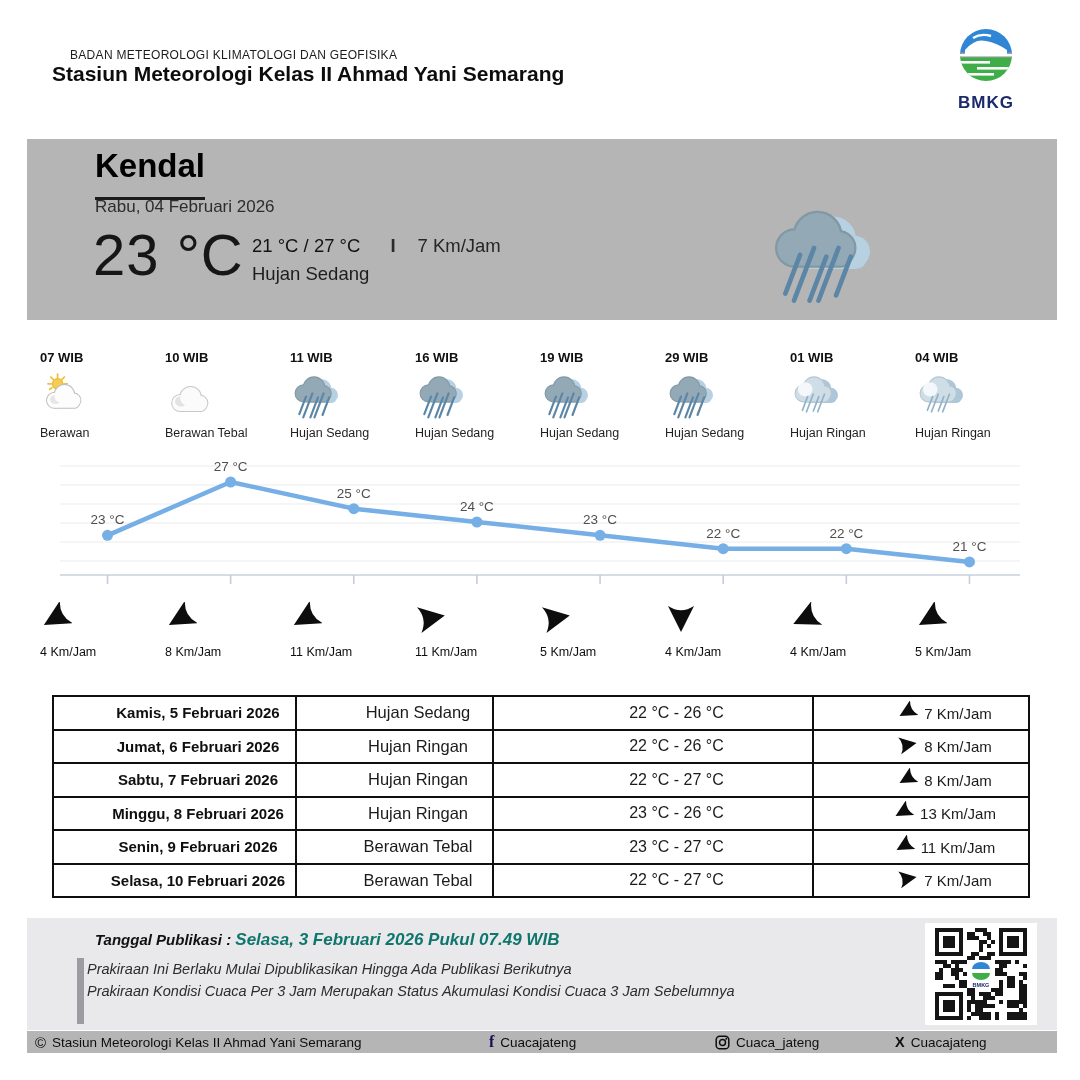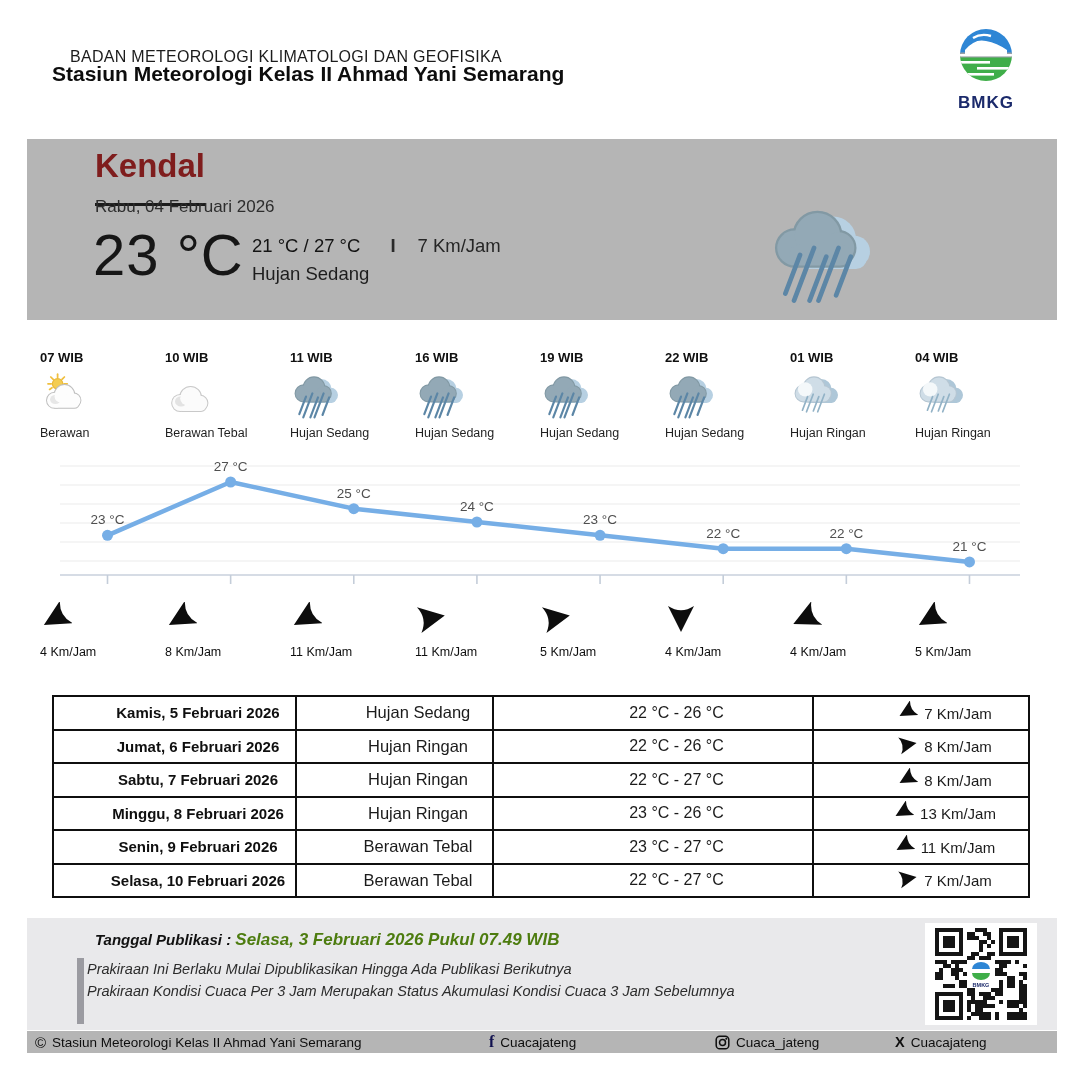--- a/index.html
+++ b/index.html
@@ -1,29 +1,29 @@
 <!DOCTYPE html>
 <html><head>
 <meta charset="utf-8">
 <style>
   html,body{margin:0;padding:0;background:#fff;}
   #canvas{position:relative;width:1080px;height:1080px;background:#ffffff;overflow:hidden;
           font-family:"Liberation Sans","DejaVu Sans",sans-serif;color:#111;}
   .abs{position:absolute;}
 
   
-  .agency{left:52px;top:48px;font-size:16px;font-weight:500;letter-spacing:.3px;color:#1c1c1c;padding-left:18px;}
+  .agency{left:52px;top:48px;font-size:12px;font-weight:500;letter-spacing:.3px;color:#1c1c1c;padding-left:18px;}
   .station{left:52px;top:62px;font-size:21px;font-weight:700;color:#0d0d0d;}
   .logo{left:946px;top:26px;width:80px;text-align:center;}
   .logo-text{font-size:17px;font-weight:800;color:#1b2a6b;letter-spacing:1px;margin-top:1px;}
 
   
   .banner{left:27px;top:139px;width:1030px;height:181px;background:#b5b5b5;}
-  .city{position:absolute;left:68px;top:8px;font-size:33px;font-weight:700;color:#7f1d1d;
-        border-bottom:3px solid #1b1b1b;padding-bottom:18px;}
+  .city{position:absolute;left:68px;top:8px;font-size:33px;font-weight:700;color:#000000;
+        border-bottom:3px solid #1b1b1b;padding-bottom:12px;}
   .bdate{position:absolute;left:68px;top:58px;font-size:17px;color:#2d2d2d;}
   .big-temp{position:absolute;left:66px;top:82px;font-size:58px;font-weight:300;color:#161616;letter-spacing:1px;}
   .mid1{position:absolute;left:225px;top:96px;font-size:18.5px;display:flex;align-items:center;}
   .mid-range{font-weight:400;color:#141414;}
   .mid-sep{margin:0 22px 0 30px;font-weight:700;color:#2a2a2a;}
   .mid-wind{font-weight:400;color:#262626;}
   .mid2{position:absolute;left:225px;top:124px;font-size:18.5px;color:#1d1d1d;}
   .banner-icon{position:absolute;left:738px;top:60px;}
 
   
@@ -46,21 +46,21 @@
   .c-cond{font-size:16.5px;font-weight:400;color:#1b1b1b;}
   .c-temp{font-size:16px;color:#1b1b1b;}
   .c-wind{font-size:15px;color:#1b1b1b;}
   .warrow{display:inline-block;vertical-align:middle;margin-right:6px;}
   .wtext{vertical-align:middle;}
 
   
   .footer{left:27px;top:918px;width:1030px;height:112px;background:#e9e9eb;}
   .pub{position:absolute;left:68px;top:12px;font-style:italic;}
   .pub-label{font-size:15px;font-weight:700;color:#111;}
-  .pub-value{font-size:17px;font-weight:700;color:#4d7c0f;}
+  .pub-value{font-size:17px;font-weight:700;color:#0f766e;}
   .vbar{position:absolute;left:50px;top:40px;width:7px;height:66px;background:#9b9ba1;}
   .flines{position:absolute;left:60px;top:40px;font-style:italic;font-size:14.5px;color:#2c2c2c;line-height:22px;}
   .qrbox{position:absolute;right:20px;top:5px;width:112px;height:102px;background:#ffffff;
          display:flex;align-items:center;justify-content:center;}
 
   
   .bbar{left:27px;top:1031px;width:1030px;height:22px;background:#b5b5b5;font-size:13.5px;color:#0e0e0e;}
   .bbar .item{position:absolute;top:0;height:22px;display:flex;align-items:center;gap:6px;}
   .copy{left:8px;}
   .fb{left:462px;}
@@ -300,21 +300,21 @@
              <line x1="20" y1="32" x2="11.64" y2="54" stroke="#5c86a6" stroke-width="2.7" stroke-linecap="round"></line>
             <line x1="28" y1="28" x2="16.6" y2="58" stroke="#5c86a6" stroke-width="2.7" stroke-linecap="round"></line>
             <line x1="35" y1="33" x2="25.5" y2="58" stroke="#5c86a6" stroke-width="2.7" stroke-linecap="round"></line>
             <line x1="42" y1="28" x2="30.6" y2="58" stroke="#5c86a6" stroke-width="2.7" stroke-linecap="round"></line>
             <line x1="49" y1="33" x2="40.64" y2="55" stroke="#5c86a6" stroke-width="2.7" stroke-linecap="round"></line>
           </svg>
         </div>
     <div class="hcond">Hujan Sedang</div>
   </div>
       <div class="hcol">
-    <div class="htime">22 WIB</div>
+    <div class="htime">29 WIB</div>
     <div class="hicon">
           <svg width="48" height="50.400000000000006" viewBox="0 0 60 63">
             <g transform="translate(11 2)">
               <g fill="#b7d0e2">
                 <circle cx="15" cy="28" r="10"></circle>
                 <circle cx="28" cy="21" r="13"></circle>
                 <circle cx="40" cy="28" r="9"></circle>
                 <rect x="12" y="26" width="35" height="12" rx="6"></rect>
               </g>
             </g>

